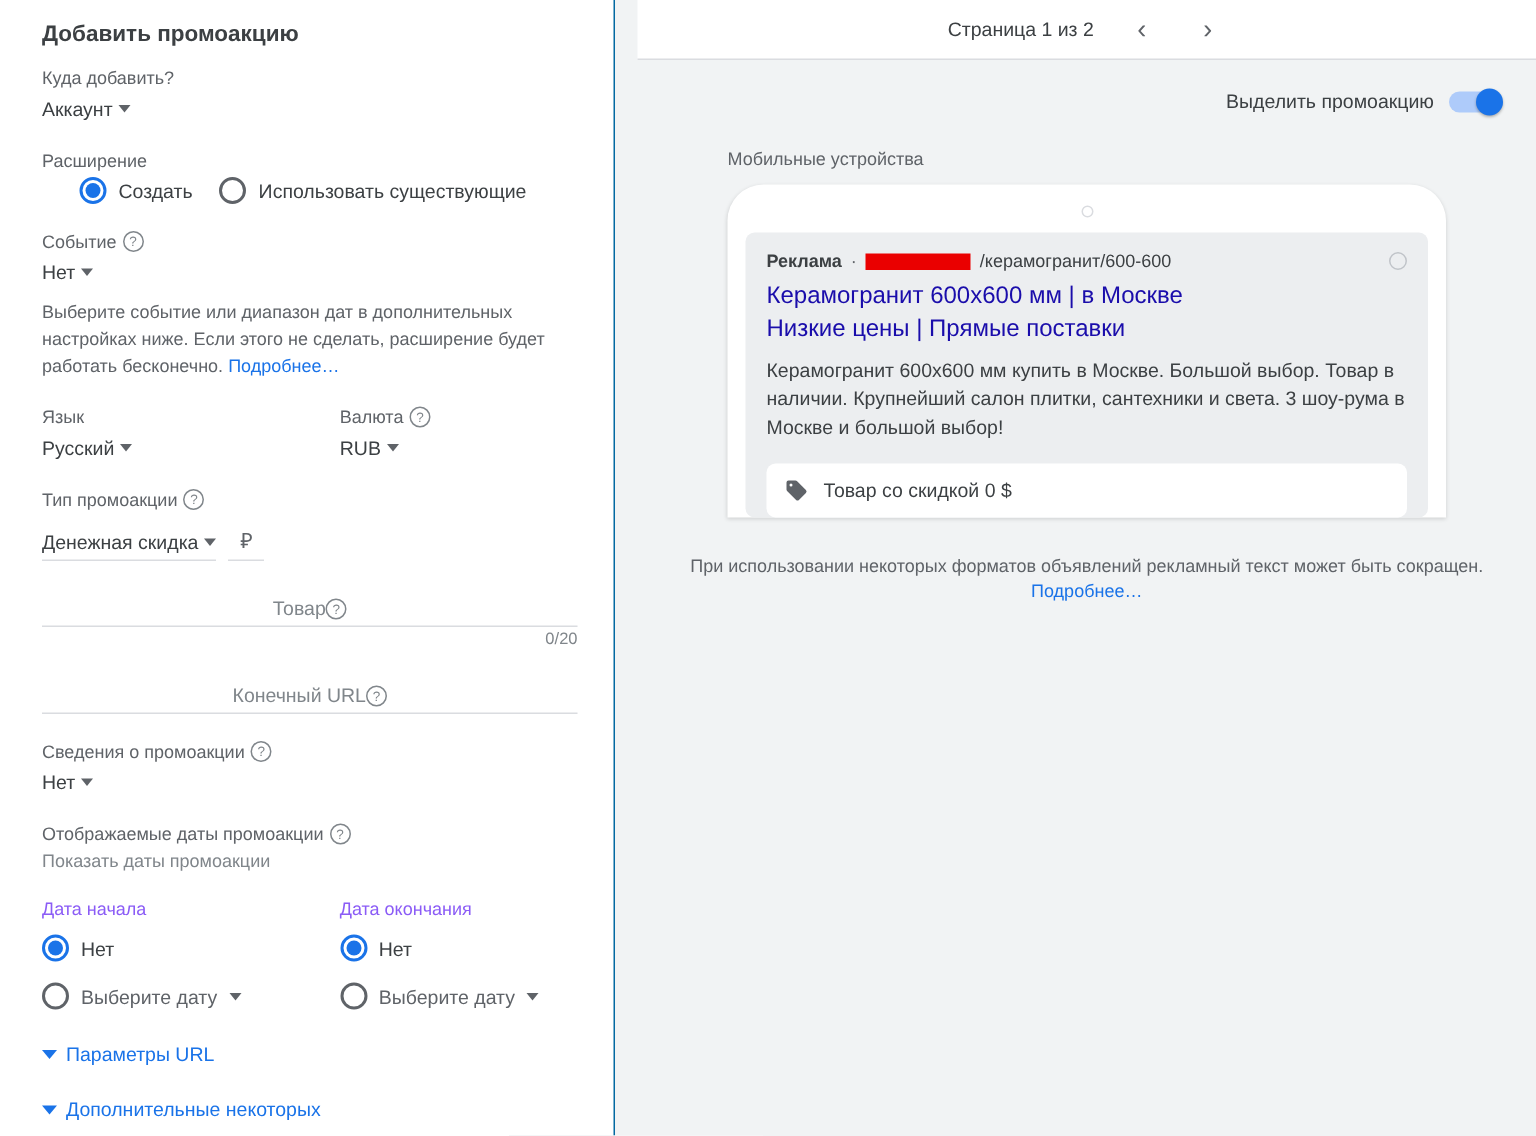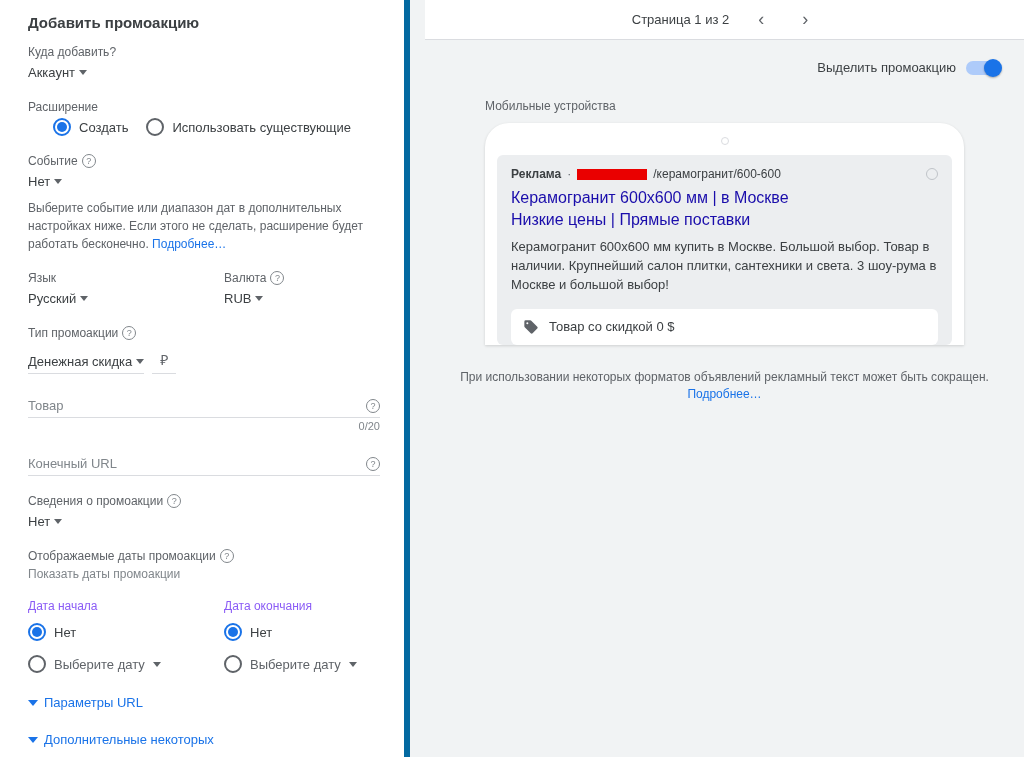--- a/index.html
+++ b/index.html
@@ -1,36 +1,36 @@
 <!DOCTYPE html>
 <html><head>
 <meta charset="utf-8">
 <style>
   * { box-sizing: border-box; }
   body { margin: 0; font-family: Arial, "Helvetica Neue", sans-serif; font-size: 13px; color: #3c4043; background: #f1f3f4; }
   .container { display: flex; width: 1024px; height: 757px; background: #fff; }
-  .left-panel { width: 410px; border-right: 6px solid #0369a1; padding: 0 24px 20px 28px; overflow-y: auto; }
+  .left-panel { width: 410px; border-right: 1px solid #0369a1; padding: 0 24px 20px 28px; overflow-y: auto; }
   .right-panel { flex: 1; background: #f1f3f4; display: flex; flex-direction: column; padding-left: 15px; }
   h2.title { font-size: 15px; font-weight: 700; margin: 14px 0 14px; color: #3c4043; }
   .field-group { margin-bottom: 18px; }
   .label { font-size: 12px; color: #5f6368; margin-bottom: 4px; display: flex; align-items: center; gap: 4px; }
   .help-icon { display:inline-flex; width:14px; height:14px; border:1px solid #80868b; border-radius:50%; font-size:9px; align-items:center; justify-content:center; color:#80868b; cursor:pointer;}
   .dropdown-value { font-size: 13px; color: #3c4043; display: inline-flex; align-items: center; gap: 4px; cursor: pointer; padding:2px 0;}
   .caret { display:inline-block; width:0; height:0; border-left:4px solid transparent; border-right:4px solid transparent; border-top:5px solid #5f6368; }
   .radio-row { display:flex; align-items:center; gap:18px; margin-top:4px;padding-left:25px;}
   .radio-item { display:flex; align-items:center; gap:8px; cursor:pointer; font-size:13px; color:#3c4043;}
   .radio-outer { width:18px; height:18px; border:2px solid #5f6368; border-radius:50%; display:flex; align-items:center; justify-content:center;}
   .radio-outer.selected { border-color:#1a73e8;}
   .radio-inner { width:10px; height:10px; border-radius:50%; background:#1a73e8; display:none;}
   .radio-outer.selected .radio-inner { display:block;}
   .hint-text { font-size: 12px; color:#5f6368; line-height:1.5;}
   .link { color:#1a73e8; text-decoration:none; cursor:pointer;}
   .two-col { display:flex; gap:40px;}
   .two-col > div { flex:1; }
-  .underline-field { border-bottom:1px solid #dadce0; padding:6px 0 4px; font-size:13px; display:flex; align-items:center; justify-content:space-between;}
+  .underline-field { border-bottom:1px solid #dadce0; padding:6px 0 4px; font-size:13px; display:flex; align-items:center; justify-content:center;}
   .underline-field .placeholder { color:#80868b;}
   .char-count { font-size:11px; color:#80868b; text-align:right; margin-top:2px;}
   .currency-symbol { color:#5f6368; font-size:14px; border-bottom:1px solid #dadce0; padding:6px 8px 4px; margin-left:8px;}
   .muted-line { font-size:12px; color:#80868b; margin-top:2px;}
   .date-section { display:flex; gap:40px;}
   .date-col { flex:1;}
   .date-col .label2 { font-size:12px; color:#8b5cf6; margin-bottom:10px;}
   .radio-vert { display:flex; flex-direction:column; gap:14px;}
   .date-pick-row { display:flex; align-items:center; gap:8px;}
   .date-pick-row .pick-label { color:#5f6368; font-size:13px;}

